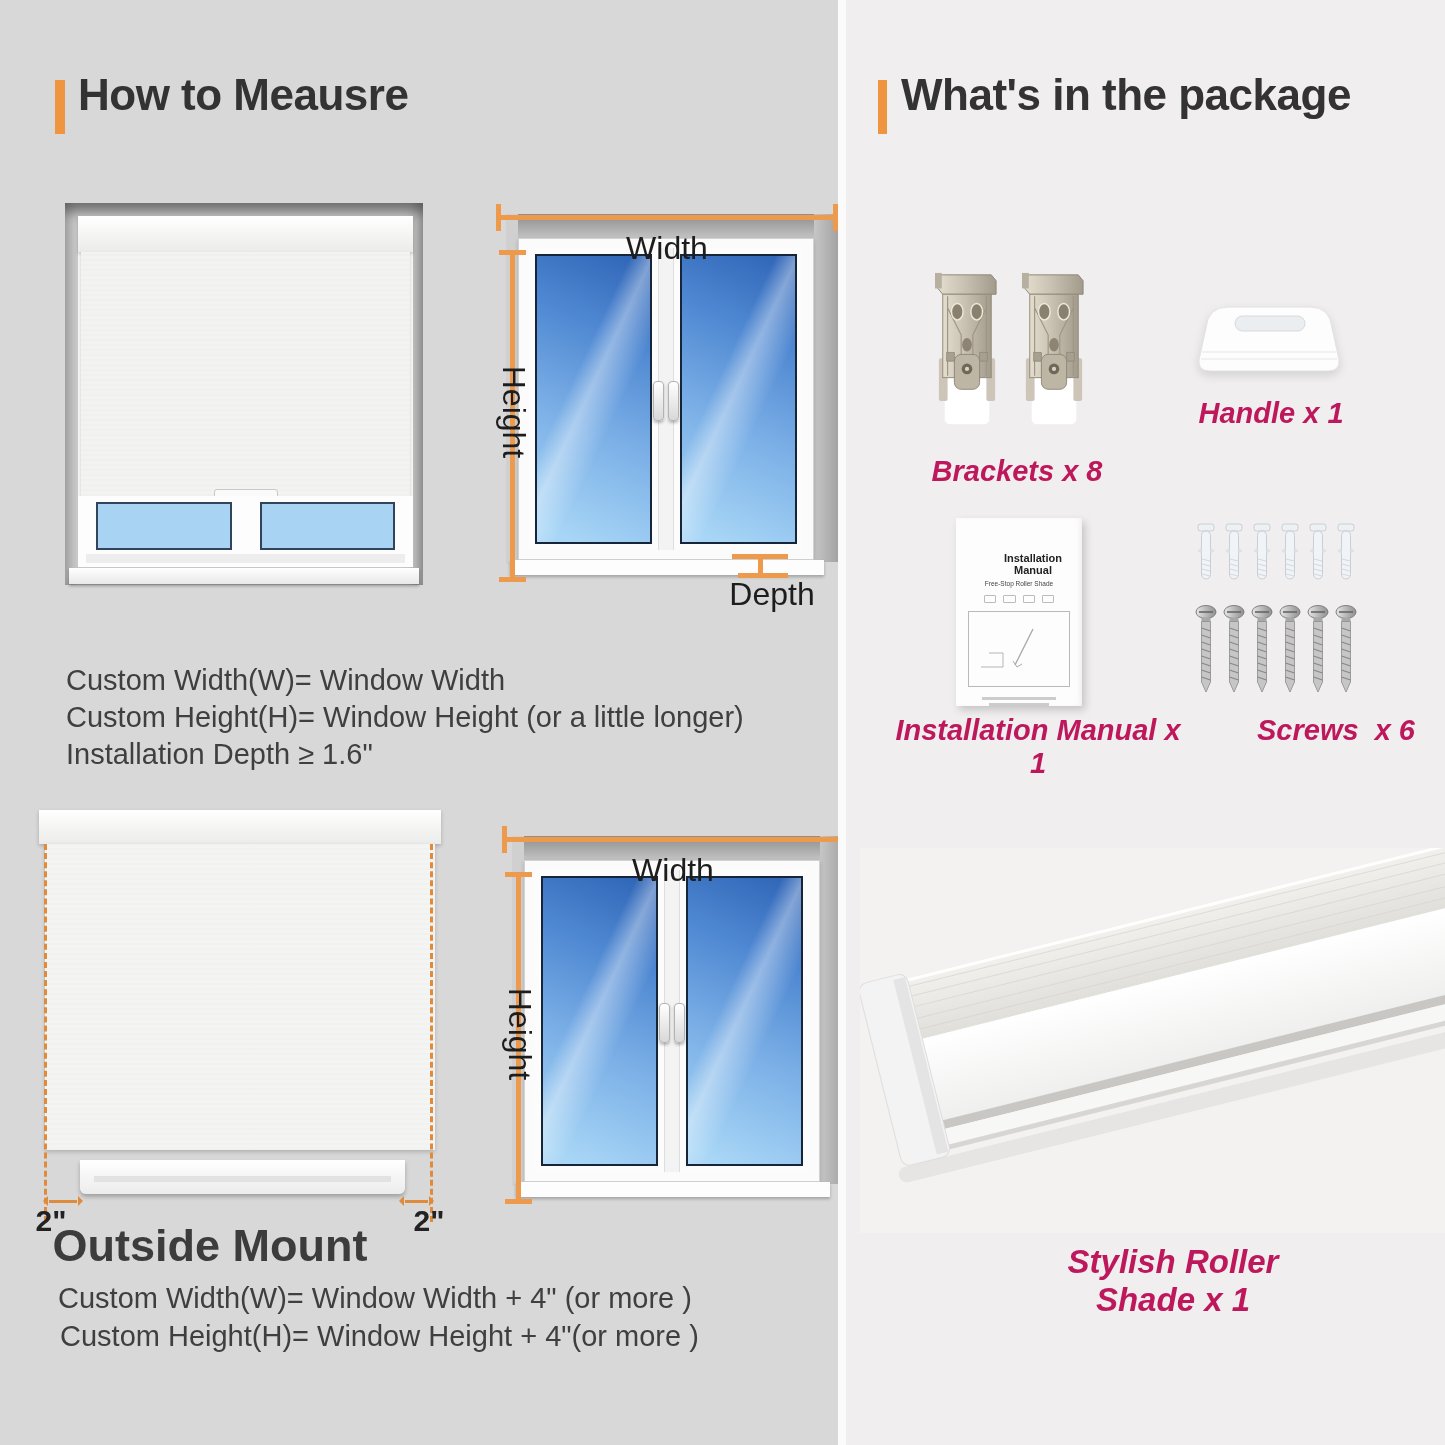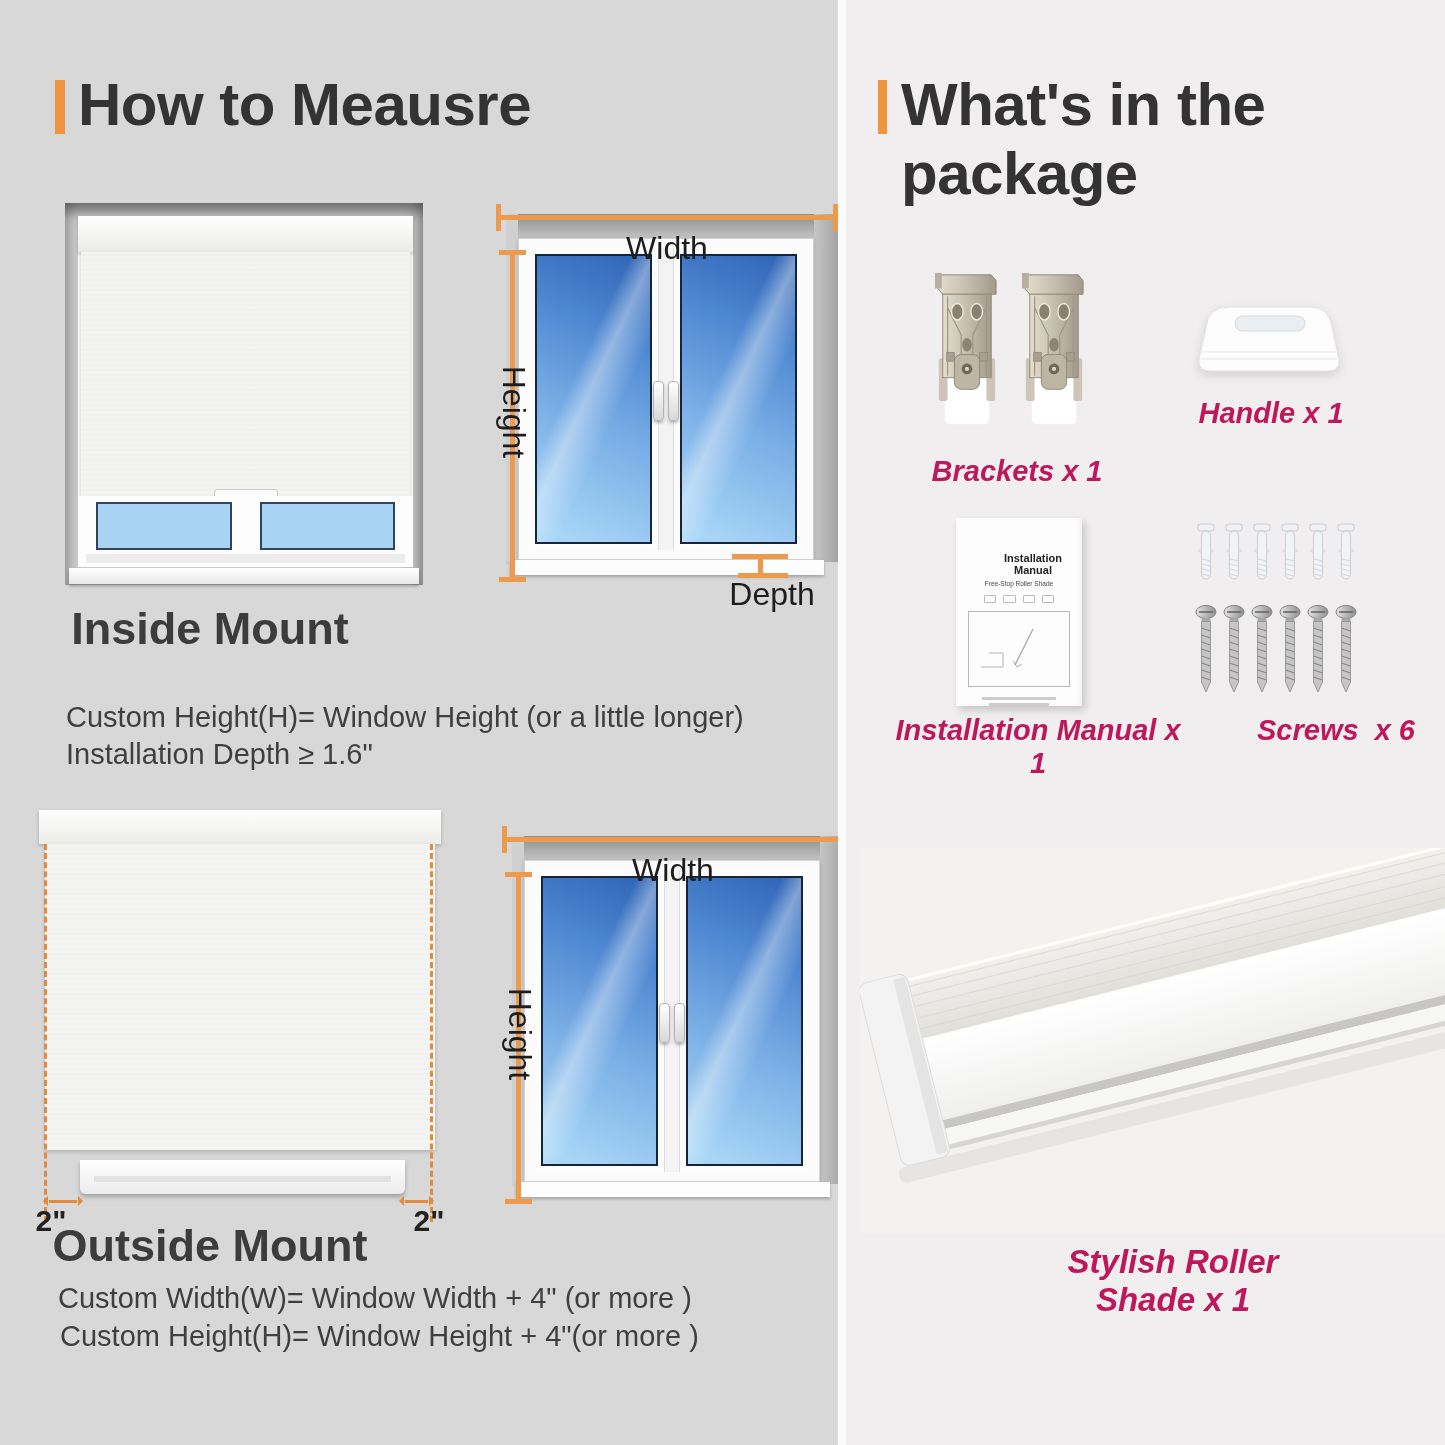--- a/index.html
+++ b/index.html
@@ -7,21 +7,21 @@
           font-family:"Liberation Sans",sans-serif;background:#f0eeee;}
   .abs{position:absolute;}
 
   
   .left-panel{left:0;top:0;width:838px;height:1445px;background:#d8d8d8;}
   .panel-divider{left:838px;top:0;width:8px;height:1445px;background:#fbfbfb;}
   .right-panel{left:846px;top:0;width:599px;height:1445px;background:#f0eeee;}
 
   
   .accent-bar{width:10px;height:54px;background:#f0953f;}
-  h1.sec-title{margin:0;font-size:60px;font-weight:700;color:#333;letter-spacing:-.5px;}
+  h1.sec-title{margin:0;font-size:44px;font-weight:700;color:#333;letter-spacing:-.5px;}
 
   
   .mount-heading{font-size:45px;font-weight:700;color:#3c3c3c;text-align:center;}
   .copy-line{font-size:29px;color:#3f3f3f;line-height:37px;white-space:pre-wrap;}
 
   
   .win-diagram{width:385px;height:410px;margin-left:40px;}
   .wd-bevel-top{left:14px;top:12px;width:330px;height:24px;
      background:linear-gradient(180deg,#8d8d8d,#c3c3c3);}
   .wd-bevel-left{left:14px;top:12px;width:12px;height:350px;background:#d0d0d0;}
@@ -241,21 +241,21 @@
         </div>
       <div class="abs wd-label-height">Height</div>
       <div class="abs wd-depth">
           <i class="t"></i>
           <i class="s"></i>
           <i class="b"></i>
         </div>
       <div class="abs wd-label-depth">Depth</div>
     </div>
 
-    <div class="abs mount-heading" style="left:10px;top:603px;width:400px;">Inside Mount</div>
+    <div class="abs copy-line" style="left:66px;top:662px;width:760px;">Custom Width(W)= Window Width</div>
     <div class="abs copy-line" style="left:66px;top:699px;width:760px;">Custom Height(H)= Window Height (or a little longer)</div>
     <div class="abs copy-line" style="left:66px;top:736px;width:760px;">Installation Depth ≥ 1.6"</div>
 
     <div class="abs outside-figure">
       <div class="abs of-cassette"></div>
       <div class="abs of-shade">
         <span class="of-pull"></span>
       </div>
       <div class="abs of-window"></div>
       <div class="abs of-dash l"></div>
@@ -305,21 +305,21 @@
 
   <div class="abs accent-bar" style="left:878px;top:80px;width:9px;"></div>
   <h1 class="abs sec-title" style="left:901px;top:70px;">What's in the package</h1>
 
   <svg class="abs" style="left:935px;top:268px;" width="64" height="165">
     <use href="#sym-bracket"></use>
     </svg>
   <svg class="abs" style="left:1022px;top:268px;" width="64" height="165">
     <use href="#sym-bracket"></use>
     </svg>
-  <div class="abs item-label" style="left:917px;top:455px;width:200px;">Brackets x 1</div>
+  <div class="abs item-label" style="left:917px;top:455px;width:200px;">Brackets x 8</div>
 
   <svg class="abs" style="left:1190px;top:298px;filter:drop-shadow(0 4px 5px rgba(0,0,0,.12));" width="158" height="84" viewBox="0 0 158 84">
     <path d="M16 30 Q18 9 38 9 L120 9 Q140 9 142 30 L149 62 Q150 73 138 73 L20 73 Q8 73 9 62 Z" fill="#fdfdfd" stroke="#e2e2e2" stroke-width="1"></path>
     <rect x="45" y="18" width="70" height="15" rx="7.5" fill="#ebeef0" stroke="#d6d9dc" stroke-width="1"></rect>
     <path d="M12 54 L146 54 M11 61 L147 61" stroke="#ededed" stroke-width="1.5" fill="none"></path>
   </svg>
   <div class="abs item-label" style="left:1171px;top:397px;width:200px;">Handle x 1</div>
 
   <div class="abs manual">
     <div class="m-title">Installation Manual</div>

